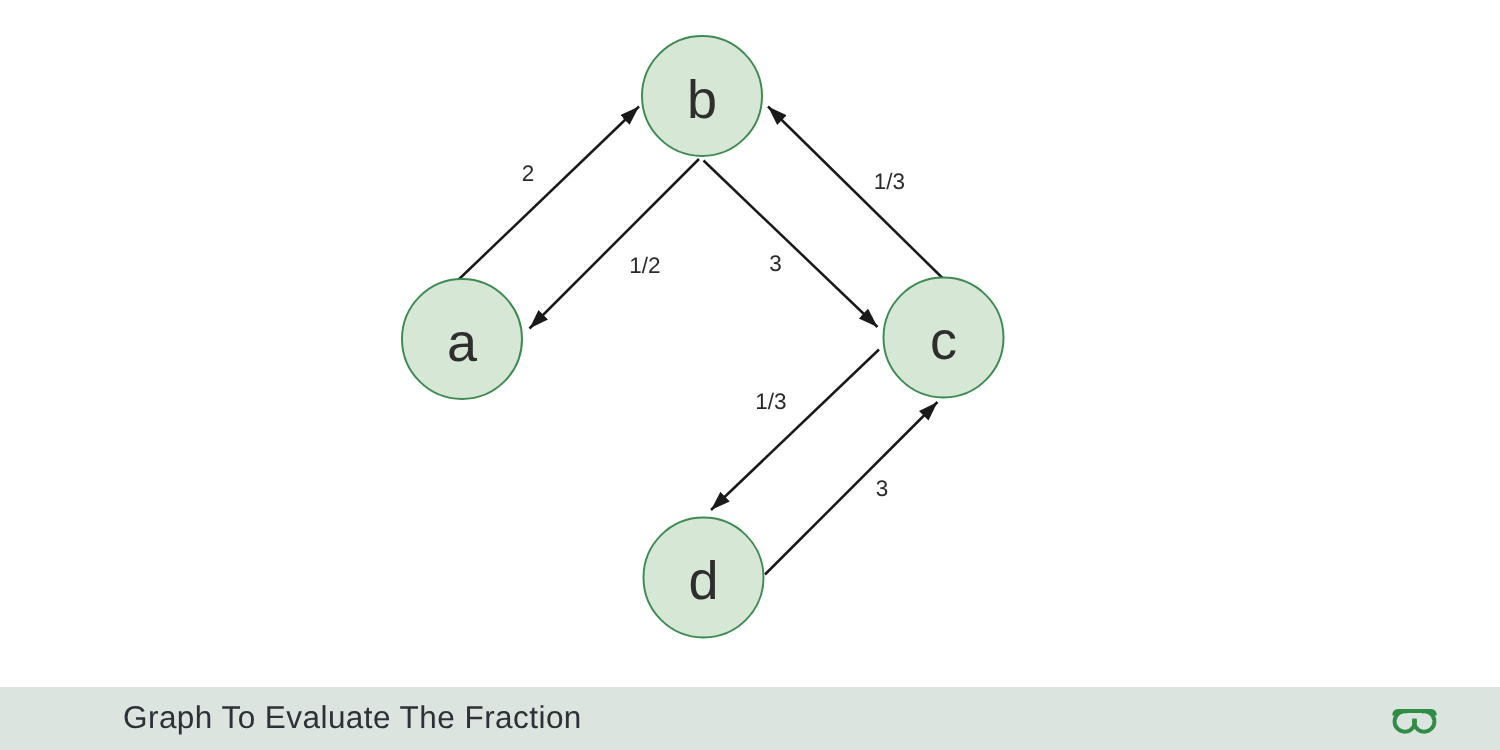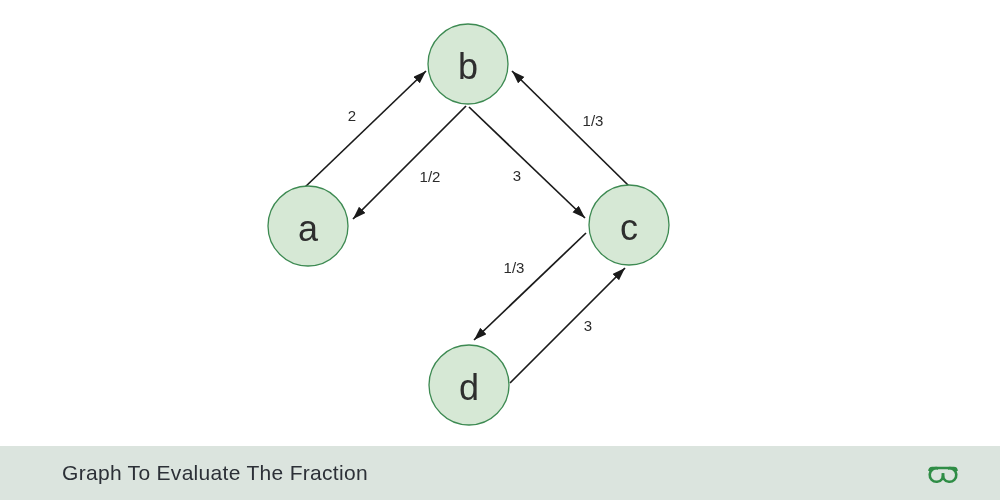--- a/index.html
+++ b/index.html
@@ -13,23 +13,24 @@
   }
   .graph-area {
     position: absolute;
     top: 0; left: 0;
     width: 1000px;
     height: 458px;
   }
   .caption-bar {
     position: absolute;
     left: 0; right: 0; bottom: 0;
-    height: 54px;
+    height: 42px;
     display: flex;
     align-items: center;
+    padding-left: 20px;
   }
   .caption-text {
     padding-left: 62px;
     font-size: 21px;
     font-weight: 500;
     letter-spacing: 0.3px;
   }
   .logo-wrap {
     position: absolute;
     right: 40px;

